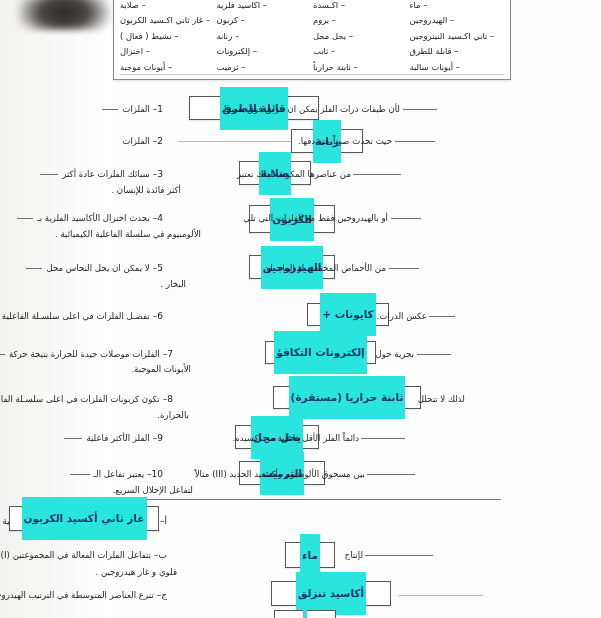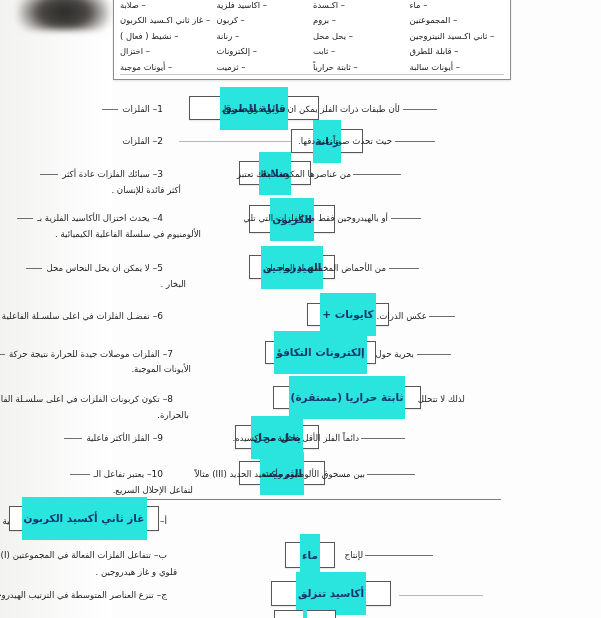--- a/index.html
+++ b/index.html
@@ -106,21 +106,21 @@
 <div id="page">
 
   <div class="scan-shadow"></div>
   <div class="thumb-blur"></div>
 
   <div class="wordbank">
     <div class="wb-grid">
 
       <div class="wb-col">
         <div class="wb-item">– ماء</div>
-        <div class="wb-item">– المجموعتين</div>
+        <div class="wb-item">– الهيدروجين</div>
         <div class="wb-item">– ثاني اكـسيد النيتروجين</div>
         <div class="wb-item">– قابلة للطرق</div>
         <div class="wb-item">– أيونات سالبة</div>
       </div>
 
       <div class="wb-col">
         <div class="wb-item">– اكـسدة</div>
         <div class="wb-item">– بروم</div>
         <div class="wb-item">– يحل محل</div>
         <div class="wb-item">– ثابت</div>

